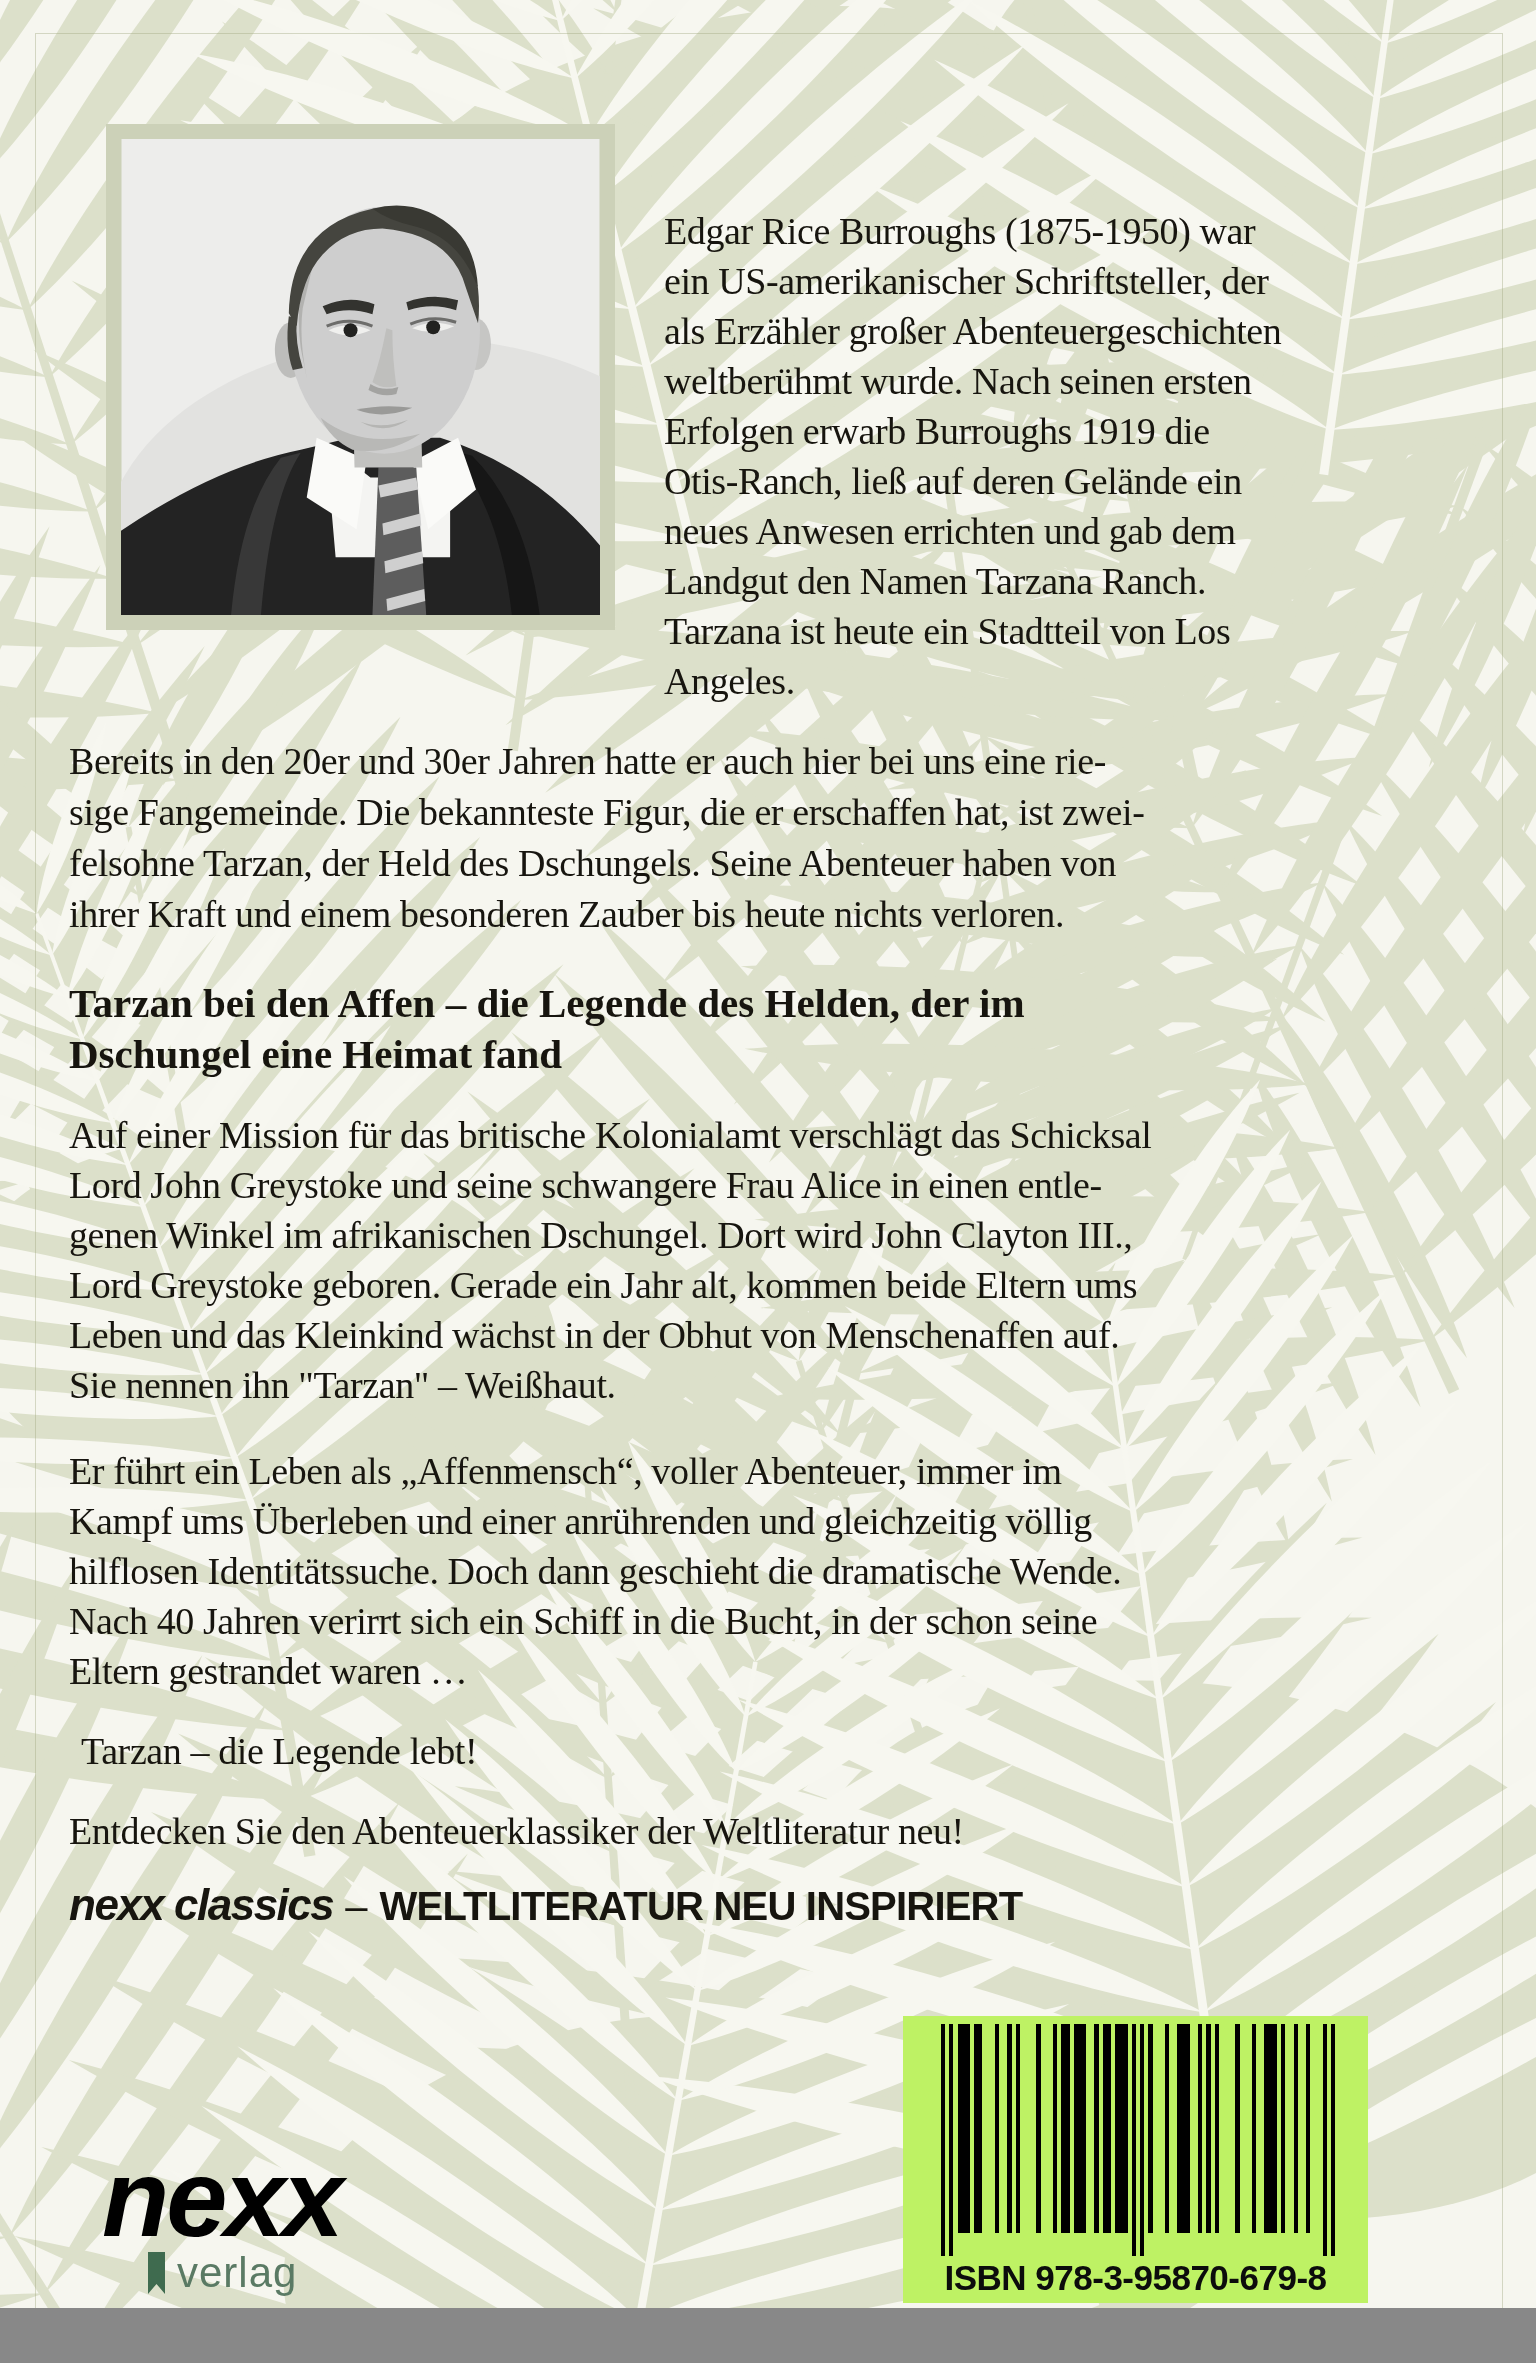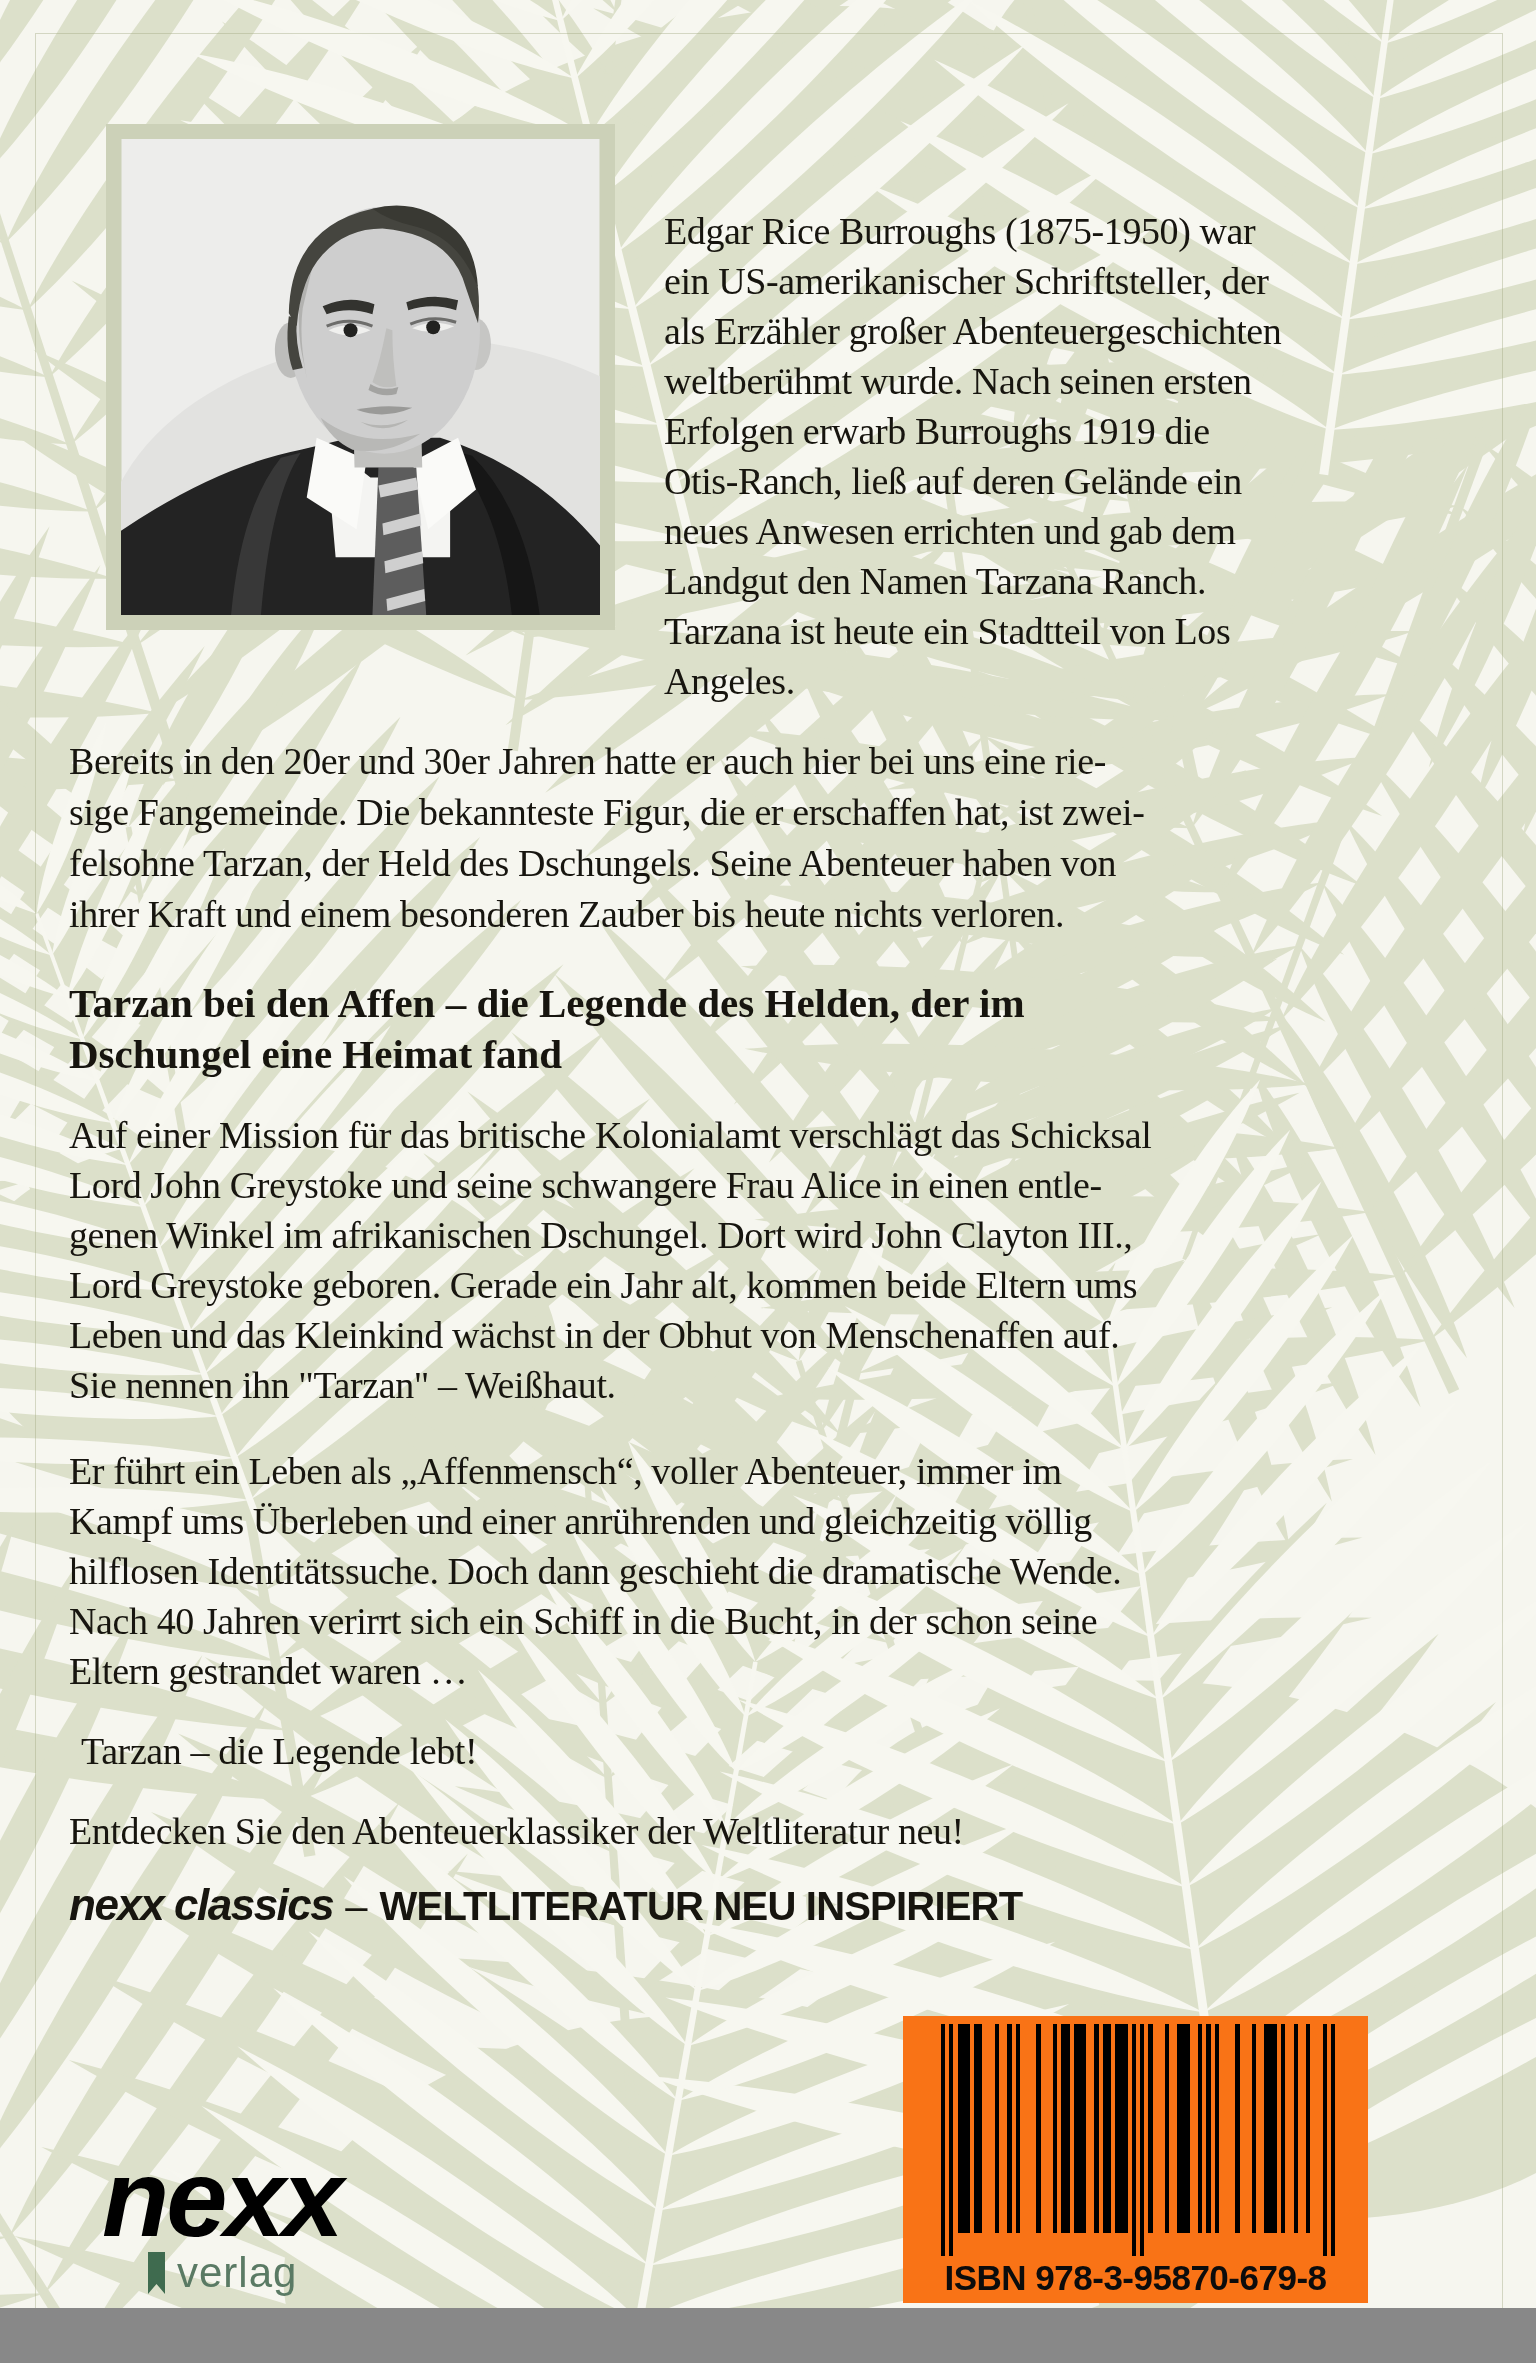--- a/index.html
+++ b/index.html
@@ -29,21 +29,21 @@
   .tagline{left:69px;top:1726px;margin-left:12px;}
   .cta{left:69px;top:1806px;}
 
   .brandline{left:69px;top:1880px;display:flex;align-items:baseline;
     font-family:"Liberation Sans", sans-serif;}
   .series-name{font-style:italic;font-weight:700;font-size:44px;letter-spacing:-1.5px;}
   .brand-sep{font-size:40px;font-weight:400;margin:0 12px;}
   .brand-claim{font-weight:700;font-size:40px;letter-spacing:-0.8px;}
 
   
-  .barcode-panel{left:903px;top:2016px;width:465px;height:287px;background:#f97316;}
+  .barcode-panel{left:903px;top:2016px;width:465px;height:287px;background:#bef264;}
   .barcode-panel svg{position:absolute;left:38px;top:8px;width:394px;height:232px;}
   .isbn{position:absolute;left:0;right:0;top:242px;text-align:center;
     font-family:"Liberation Sans", sans-serif;font-weight:700;font-size:35px;
     letter-spacing:-0.5px;color:#0c0c0c;}
 
   
   .publisher{left:102px;top:2148px;}
   .nexx{font-family:"Liberation Sans", sans-serif;font-style:italic;font-weight:700;
     font-size:110px;line-height:100px;color:#000000;letter-spacing:-3px;}
   .pub-bottom{display:flex;align-items:flex-end;gap:12px;margin-left:46px;margin-top:4px;}

